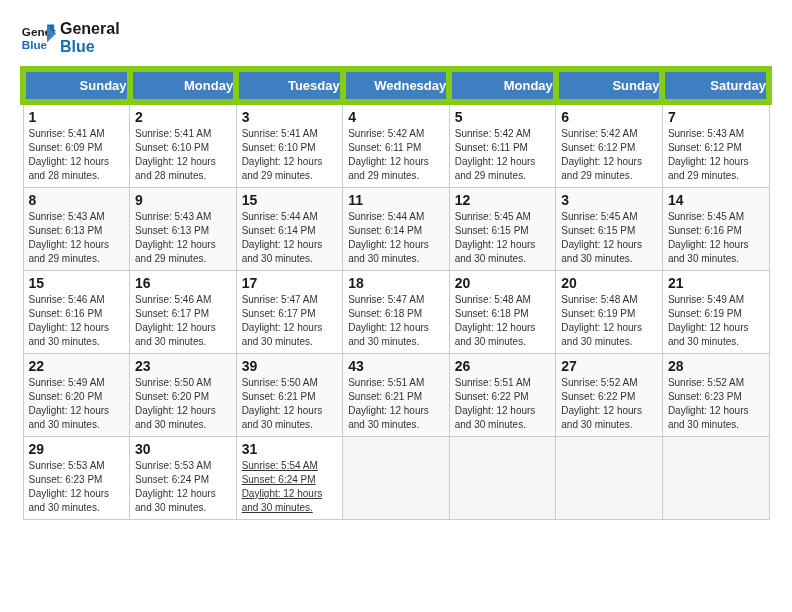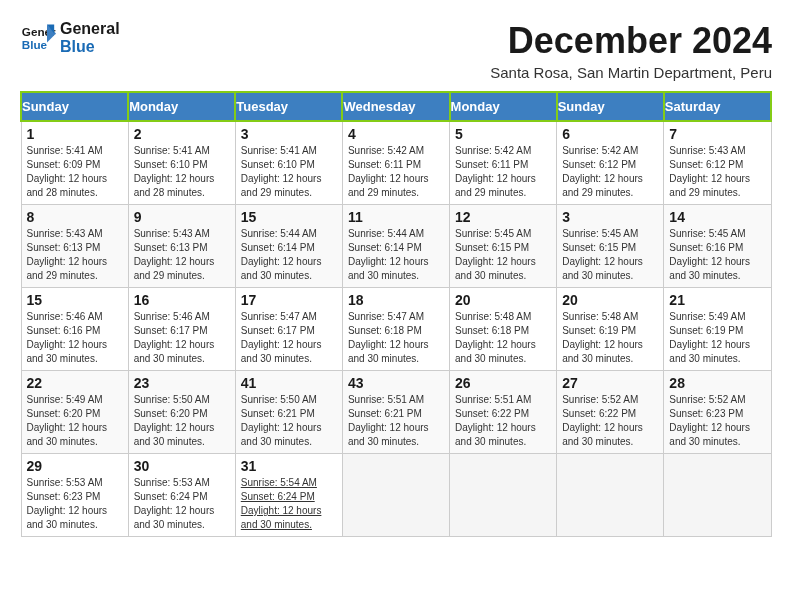--- a/index.html
+++ b/index.html
@@ -40,24 +40,24 @@
     }
     table {
       width: 100%;
       border-collapse: collapse;
       font-size: 11px;
     }
     th {
       background-color: #3d7fc1;
       color: #fff;
       padding: 6px 0;
-      text-align: left;
+      text-align: right;
       font-size: 13px;
       font-weight: bold;
-      border: 2px solid #84cc16;
+      border: 6px solid #84cc16;
     }
     td {
       border: 1px solid #ccc;
       vertical-align: top;
       padding: 4px 5px;
       width: 14.28%;
       min-height: 70px;
       background: #fff;
     }
     td.empty {
@@ -88,24 +88,20 @@
       <text x="2" y="18" font-size="13" font-weight="bold" fill="#1a1a1a">General</text>
       <text x="2" y="32" font-size="13" font-weight="bold" fill="#1a6bb5">Blue</text>
       <polygon points="30,5 40,15 30,25" fill="#3d7fc1"></polygon>
       <polygon points="30,5 38,5 38,15" fill="#1a6bb5"></polygon>
     </svg>
     <div style="display:flex;flex-direction:column;line-height:1.1;">
       <span style="font-size:16px;font-weight:bold;color:#1a1a1a;">General</span>
       <span style="font-size:16px;font-weight:bold;color:#1a6bb5;">Blue</span>
     </div>
   </div>
-  <div class="title-area">
-    <div class="month-title">December 2024</div>
-    <div class="location-title">Santa Rosa, San Martin Department, Peru</div>
-  </div>
 </div>
 
 <table>
   <thead>
     <tr>
     <th>Sunday</th>
         <th>Monday</th>
         <th>Tuesday</th>
         <th>Wednesday</th>
         <th>Monday</th>
@@ -276,21 +272,21 @@
 and 30 minutes.</div>
         </td>
         <td>
           <span class="day-num">23</span>
           <div class="day-info" style="white-space: pre-line;">Sunrise: 5:50 AM
 Sunset: 6:20 PM
 Daylight: 12 hours
 and 30 minutes.</div>
         </td>
         <td>
-          <span class="day-num">41</span>
+          <span class="day-num">39</span>
           <div class="day-info" style="white-space: pre-line;">Sunrise: 5:50 AM
 Sunset: 6:21 PM
 Daylight: 12 hours
 and 30 minutes.</div>
         </td>
         <td>
           <span class="day-num">43</span>
           <div class="day-info" style="white-space: pre-line;">Sunrise: 5:51 AM
 Sunset: 6:21 PM
 Daylight: 12 hours

